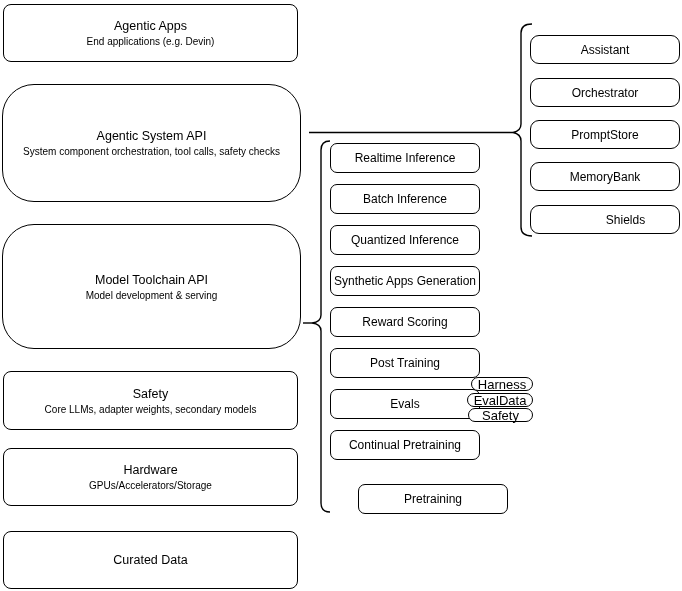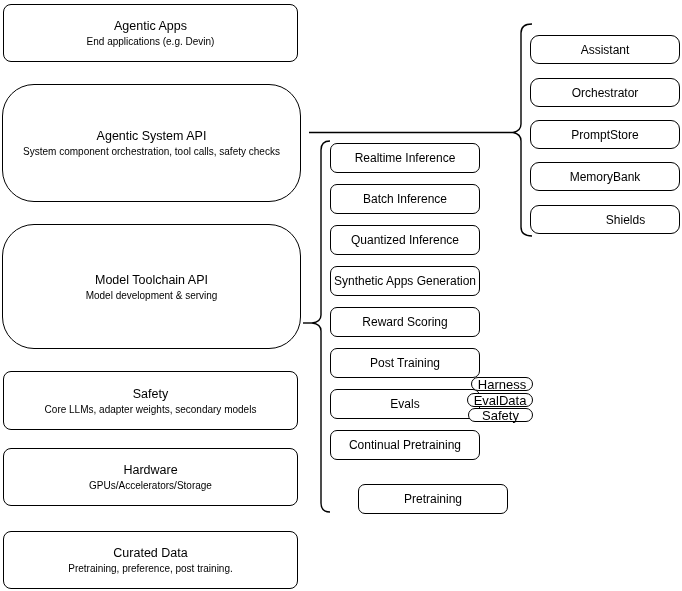--- a/index.html
+++ b/index.html
@@ -69,21 +69,20 @@
     <div class="subtitle">Core LLMs, adapter weights, secondary models</div>
   </div>
 
   <div class="node r-sm" style="left:3px;top:448px;width:295px;height:58px;">
     <div class="title">Hardware</div>
     <div class="subtitle">GPUs/Accelerators/Storage</div>
   </div>
 
   <div class="node r-sm" style="left:3px;top:531px;width:295px;height:58px;">
     <div class="title">Curated Data</div>
-    <div class="subtitle">Pretraining, preference, post training.</div>
   </div>
 
   <div class="mbox" style="top:143px;">Realtime Inference</div>
   <div class="mbox" style="top:184px;">Batch Inference</div>
   <div class="mbox" style="top:225px;">Quantized Inference</div>
   <div class="mbox" style="top:266px;">Synthetic Apps Generation</div>
   <div class="mbox" style="top:307px;">Reward Scoring</div>
   <div class="mbox" style="top:348px;">Post Training</div>
   <div class="mbox" style="top:389px;">Evals</div>
   <div class="mbox" style="top:430px;">Continual Pretraining</div>

